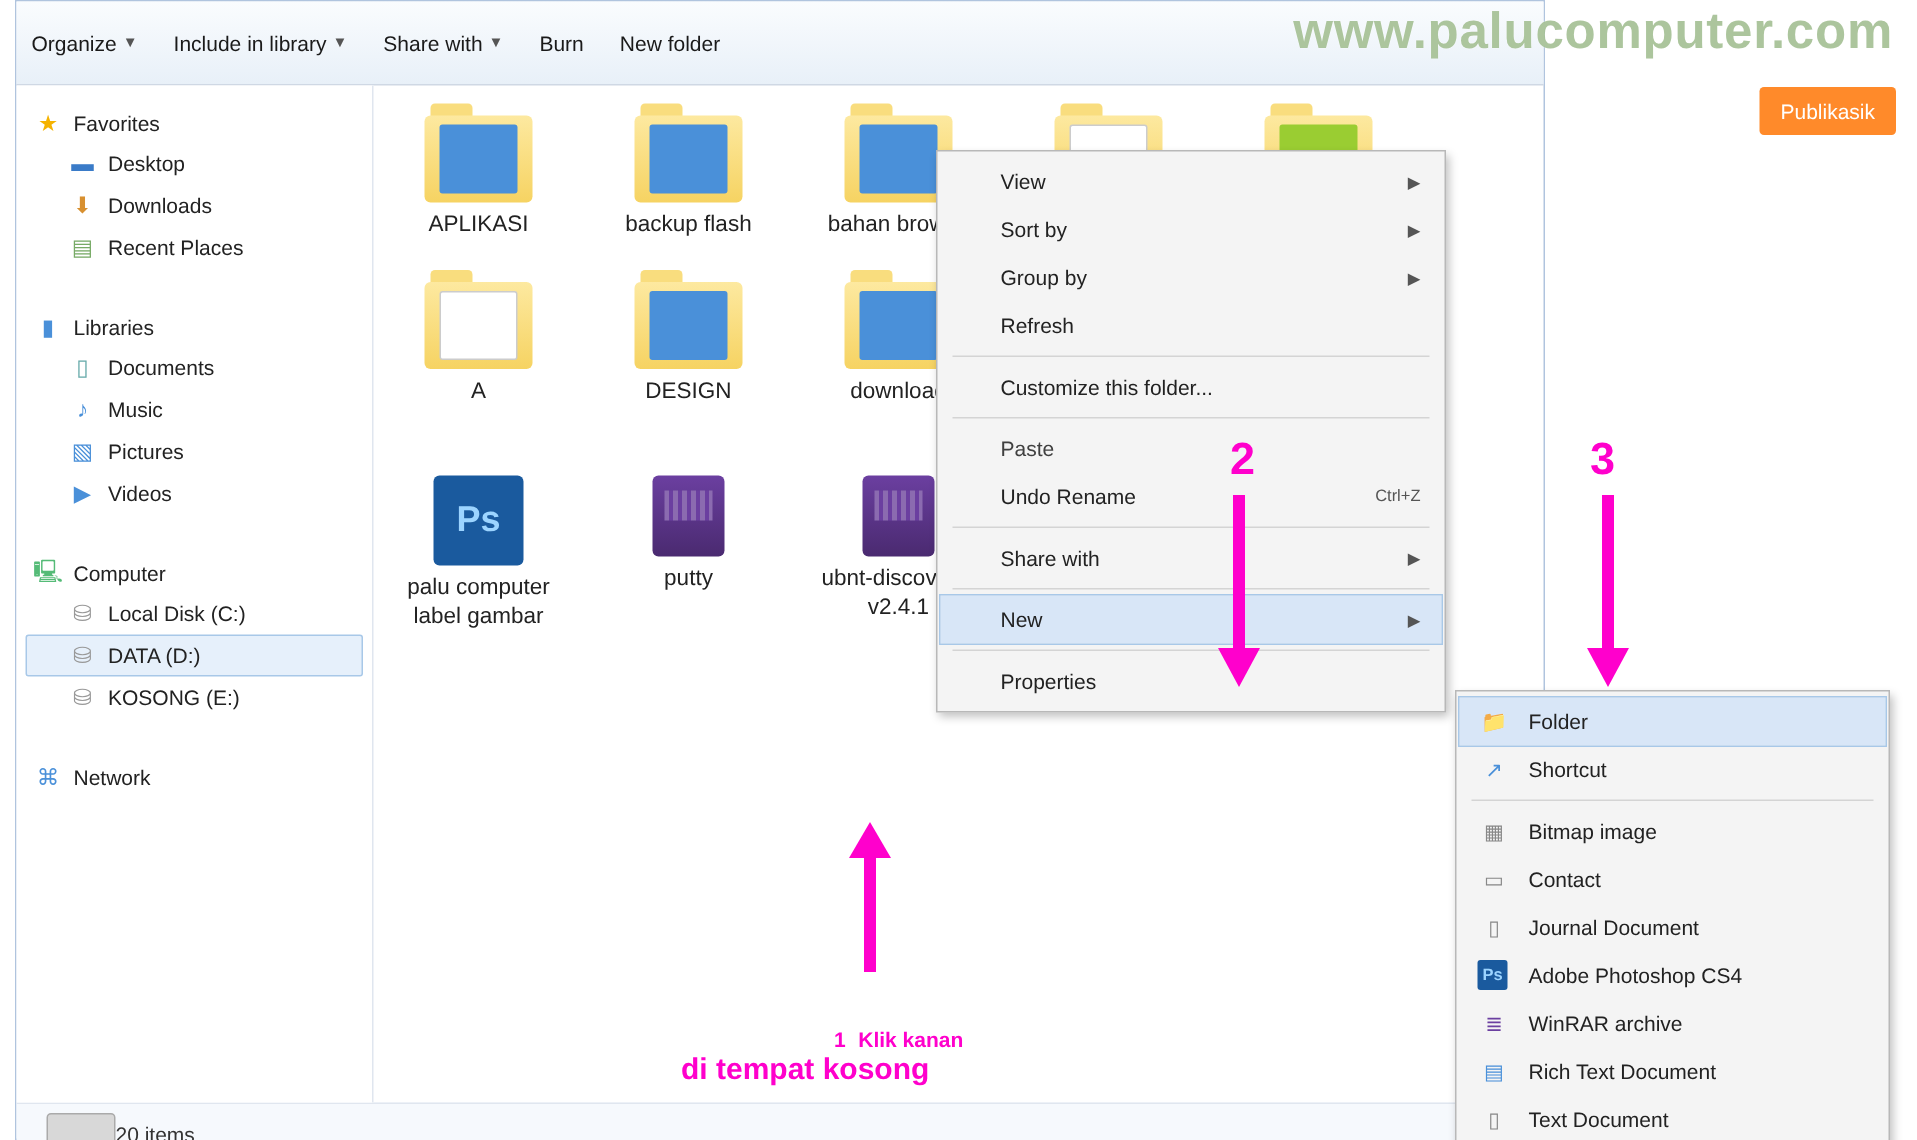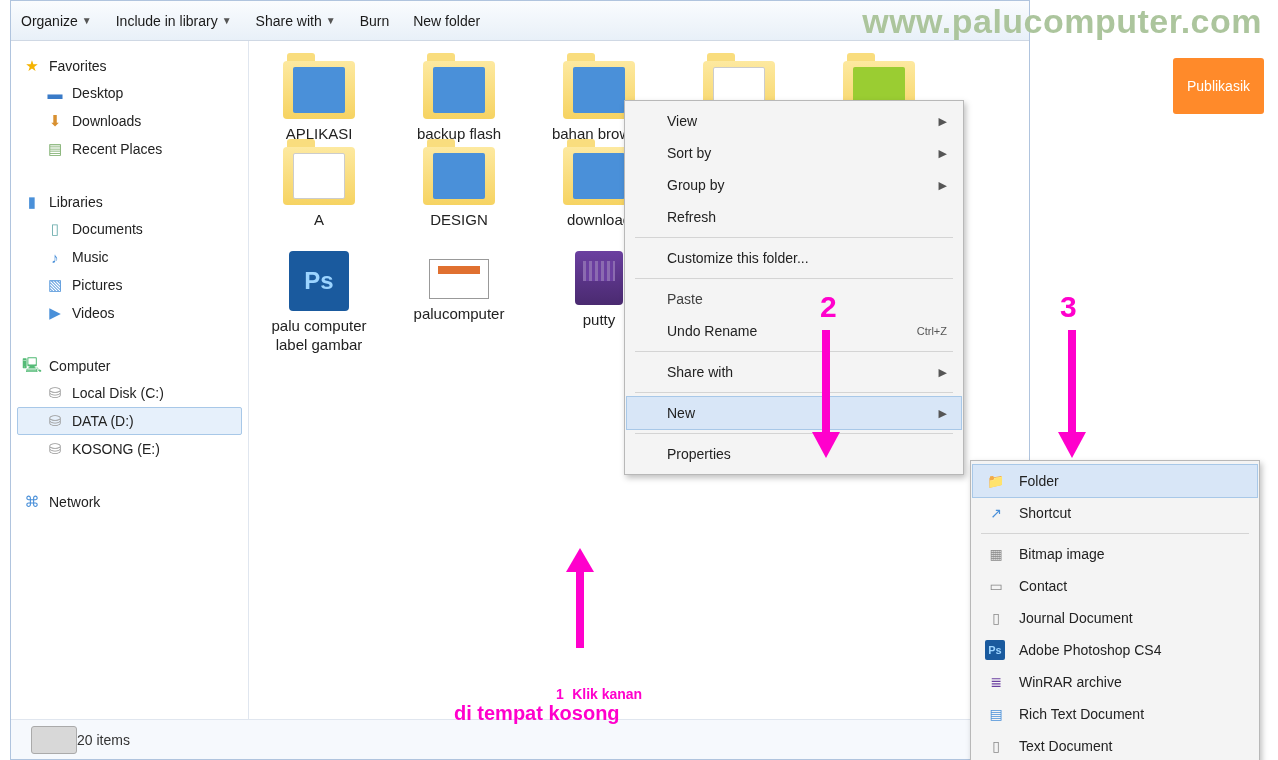--- a/index.html
+++ b/index.html
@@ -1,28 +1,28 @@
 <!DOCTYPE html>
 <html><head>
 <meta charset="utf-8">
 <style>
 *{box-sizing:border-box;margin:0;padding:0;font-family:"Segoe UI",Tahoma,sans-serif;font-size:14px}
 body{width:1278px;height:760px;background:#fff;overflow:hidden;position:relative}
 .window{position:absolute;left:10px;top:0;width:1020px;height:760px;background:#fff;border:1px solid #b0c4de}
-.toolbar{height:40px;background:linear-gradient(#fafcfe,#e8f0f8);border-bottom:1px solid #cfd8e4;display:flex;align-items:center;padding:0 10px;gap:24px}
+.toolbar{height:56px;background:linear-gradient(#fafcfe,#e8f0f8);border-bottom:1px solid #cfd8e4;display:flex;align-items:center;padding:0 10px;gap:24px}
 .tb-btn{color:#1a1a1a;cursor:pointer;display:flex;align-items:center;gap:4px;font-size:16px}
 .tb-btn .drop{font-size:10px;color:#555}
 .body{display:flex;height:calc(100% - 80px)}
 .sidebar{width:238px;background:#fff;border-right:1px solid #e0e6ef;padding:12px 6px;overflow:hidden}
 .side-group{margin-bottom:26px}
 .side-head{display:flex;align-items:center;gap:8px;padding:4px 6px;font-size:16px;color:#222}
 .side-item{display:flex;align-items:center;gap:8px;padding:4px 6px 4px 28px;font-size:16px;color:#222;cursor:pointer;border:1px solid transparent;border-radius:2px}
 .side-item.selected{background:#e6f0fb;border:1px solid #a8c8e8}
 .icn{display:inline-flex;width:18px;height:18px;align-items:center;justify-content:center;font-size:15px}
-.content{flex:1;padding:20px 10px;display:flex;flex-wrap:wrap;align-content:flex-start;gap:3px 20px;overflow:auto}
+.content{flex:1;padding:20px 10px;display:flex;flex-wrap:wrap;align-content:flex-start;gap:28px 20px;overflow:auto}
 .file{width:120px;text-align:center;cursor:pointer}
 .folder-thumb{width:72px;height:58px;margin:0 auto 6px;position:relative}
 .folder-bg{position:absolute;inset:0;background:linear-gradient(#fde9a0,#f6d362);border-radius:4px}
 .folder-tab{position:absolute;top:-8px;left:4px;width:28px;height:10px;background:#f9dd7e;border-radius:3px 3px 0 0}
 .folder-inner{position:absolute;top:6px;left:10px;width:52px;height:46px;border-radius:2px;background:#4a90d9}
 .folder-inner.white{background:#fff;border:1px solid #ccc}
 .folder-inner.green{background:#9acd32}
 .ps-icon{width:60px;height:60px;margin:0 auto 6px;background:#1a5a9e;display:flex;align-items:center;justify-content:center;color:#9cd4ff;font-size:24px;font-weight:bold;border-radius:4px}
 .rar-icon{width:48px;height:54px;margin:0 auto 6px;background:linear-gradient(#6b3fa0,#4a2a70);border-radius:4px;position:relative}
 .rar-icon::before{content:"";position:absolute;top:10px;left:8px;right:8px;height:20px;background:repeating-linear-gradient(90deg,#8b6bb0 0 3px,#6b3fa0 3px 6px)}
@@ -40,21 +40,21 @@
 .ctx .arrow{font-size:11px;color:#555}
 .ctx .shortcut{color:#555;font-size:11px}
 .ctx2{left:970px;top:460px;min-width:290px}
 .ctx2 .ctx-item{padding-left:46px}
 .ctx2 .ico{position:absolute;left:12px;width:22px;height:22px;display:flex;align-items:center;justify-content:center}
 
 .anno{position:absolute;color:#ff00cc;font-weight:bold;font-size:30px;pointer-events:none}
 .anno.txt{font-size:20px}
 .arrow-svg{position:absolute;pointer-events:none}
 .watermark{position:absolute;top:2px;right:16px;font-size:34px;font-weight:bold;color:rgba(90,140,60,.5);letter-spacing:.5px;font-family:Arial;text-shadow:0 0 1px #fff;pointer-events:none}
-.orange-btn{position:absolute;top:58px;right:14px;background:#ff8a2a;color:#fff;padding:20px 14px;border-radius:3px;font-size:14px}
+.orange-btn{position:absolute;top:58px;right:14px;background:#ff8a2a;color:#fff;padding:8px 14px;border-radius:3px;font-size:14px}
 </style>
 </head>
 <body>
 
 <div class="window">
 
   <div class="toolbar">
     <div class="tb-btn">
         <span>Organize</span>
         <span class="drop">▼</span>
@@ -223,24 +223,20 @@
           <div class="folder-thumb">
             <div class="folder-tab"></div>
             <div class="folder-bg"></div>
             <div class="folder-inner white"></div>
           </div>
           <div class="flabel">SUPANGKAT</div>
         </div>
       <div class="file">
           <div class="ps-icon">Ps</div>
           <div class="flabel">palu computer label gambar</div>
-        </div>
-      <div class="file">
-          <div class="web-icon"></div>
-          <div class="flabel">palucomputer</div>
         </div>
 
       <div class="file">
           <div class="rar-icon"></div>
           <div class="flabel">putty</div>
         </div>
       <div class="file">
           <div class="rar-icon"></div>
           <div class="flabel">ubnt-discovery-v2.4.1</div>
         </div>

